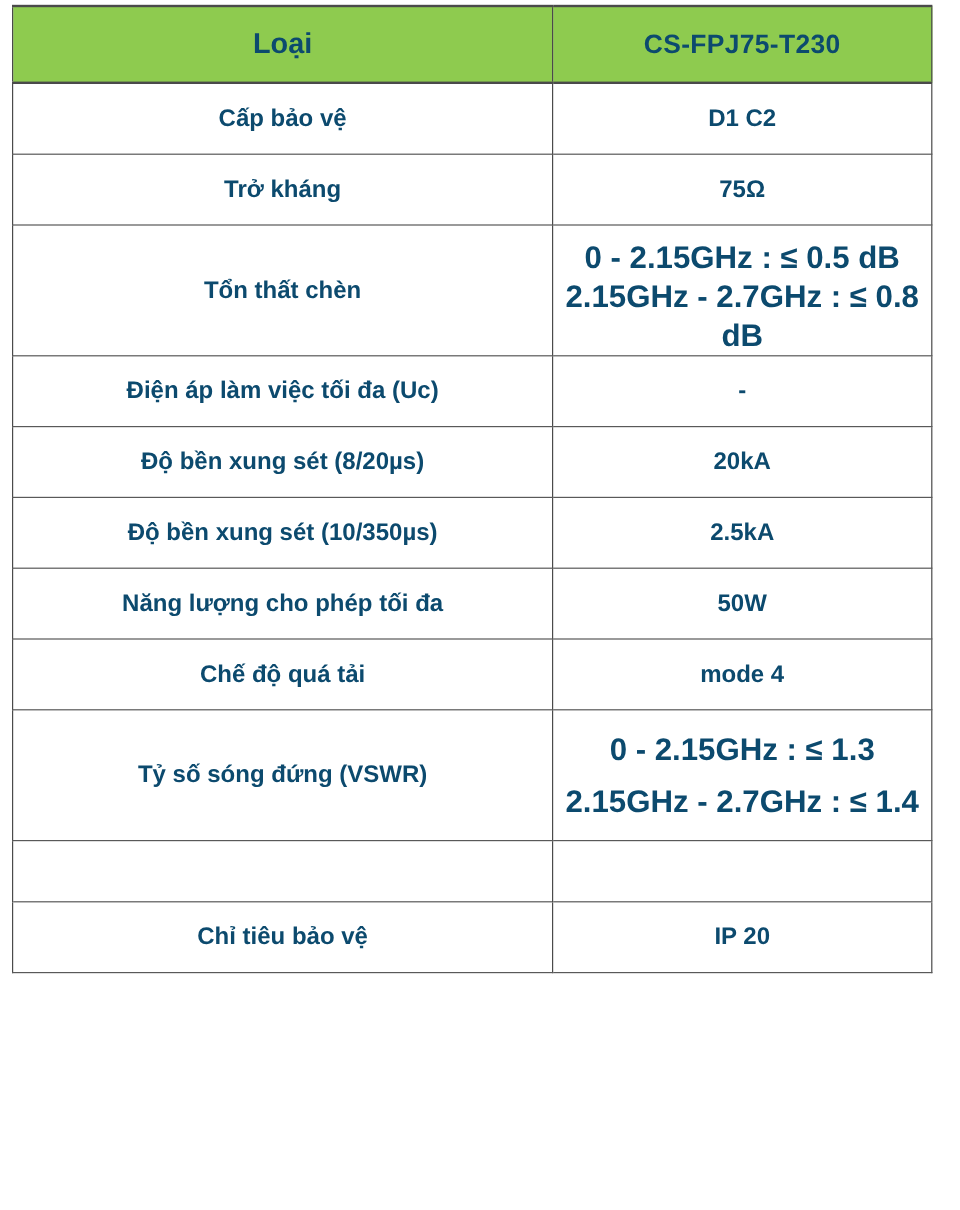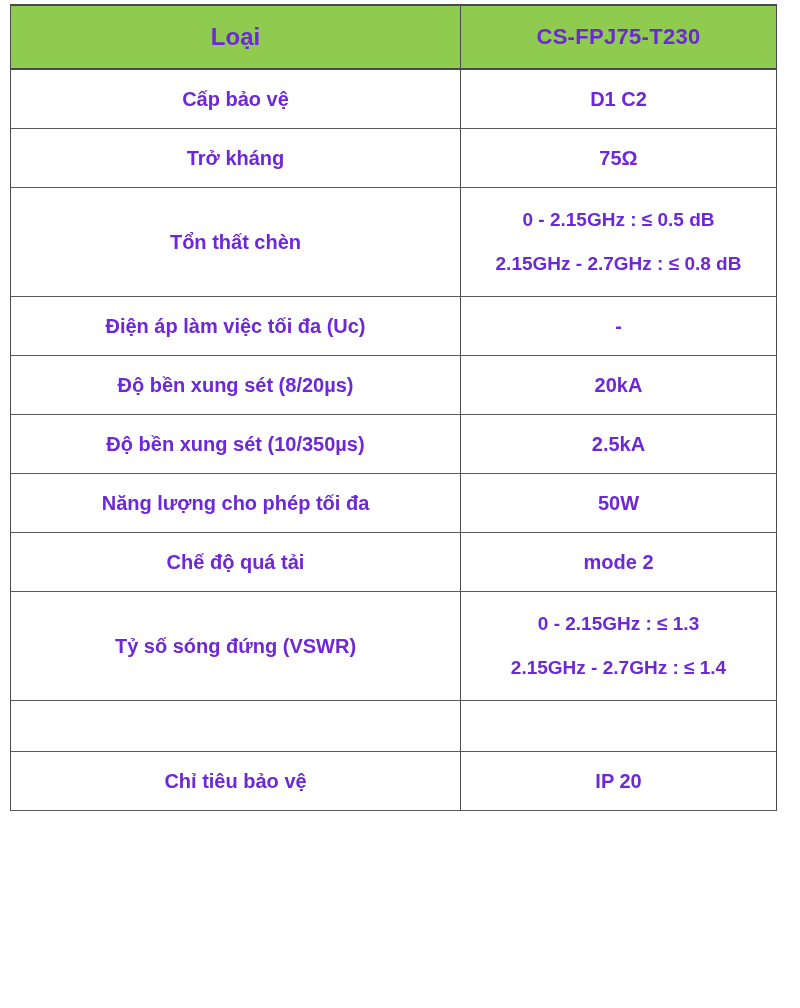--- a/index.html
+++ b/index.html
@@ -35,21 +35,21 @@
 
   .spec-table td,
   .spec-table th {
     border: 1px solid #595959;
     border-left-color: #4a4a4a;
     border-right-color: #4a4a4a;
     padding: 4px 6px;
     text-align: center;
     vertical-align: middle;
     font-weight: bold;
-    color: #6d28d9;
+    color: #0c4a6e;
     font-size: 20px;
     line-height: 1.25;
     margin-top: 20px;
   }
 
   .spec-table thead th {
     background: #8ECB4F;
     font-size: 23px;
     height: 54px;
     border-top: 2px solid #4a4a4a;
@@ -66,21 +66,21 @@
 
   .label-cell {
     position: relative;
     font-size: 21px;
   }
   .label-cell.tight-text { font-size: 19.5px; letter-spacing: -0.2px; }
 
   .value-cell {
     font-size: 21px;
   }
-  .value-cell.small { font-size: 19px; }
+  .value-cell.small { font-size: 26px; }
 
   .value-lines {
     display: flex;
     flex-direction: column;
     justify-content: space-around;
     height: 88px;
   }
   .value-lines .vline { display: block; }
 
   
@@ -178,21 +178,21 @@
         <td class="value-cell">2.5kA</td>
       </tr>
 
       <tr>
         <td class="label-cell">Năng lượng cho phép tối đa</td>
         <td class="value-cell">50W</td>
       </tr>
 
       <tr>
         <td class="label-cell">Chế độ quá tải</td>
-        <td class="value-cell">mode 2</td>
+        <td class="value-cell">mode 4</td>
       </tr>
 
       <tr class="tall">
         <td class="label-cell">Tỷ số sóng đứng (VSWR)</td>
         <td class="value-cell small">
           <span class="value-lines">
             <span class="vline">0 - 2.15GHz : ≤ 1.3</span>
             <span class="vline">2.15GHz - 2.7GHz : ≤ 1.4</span>
           </span>
         </td>

